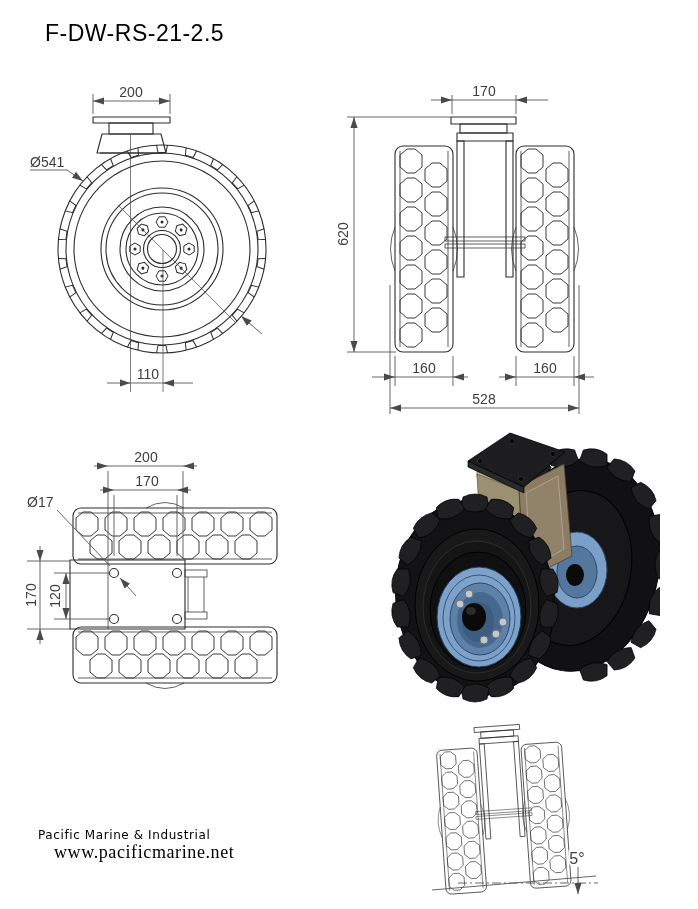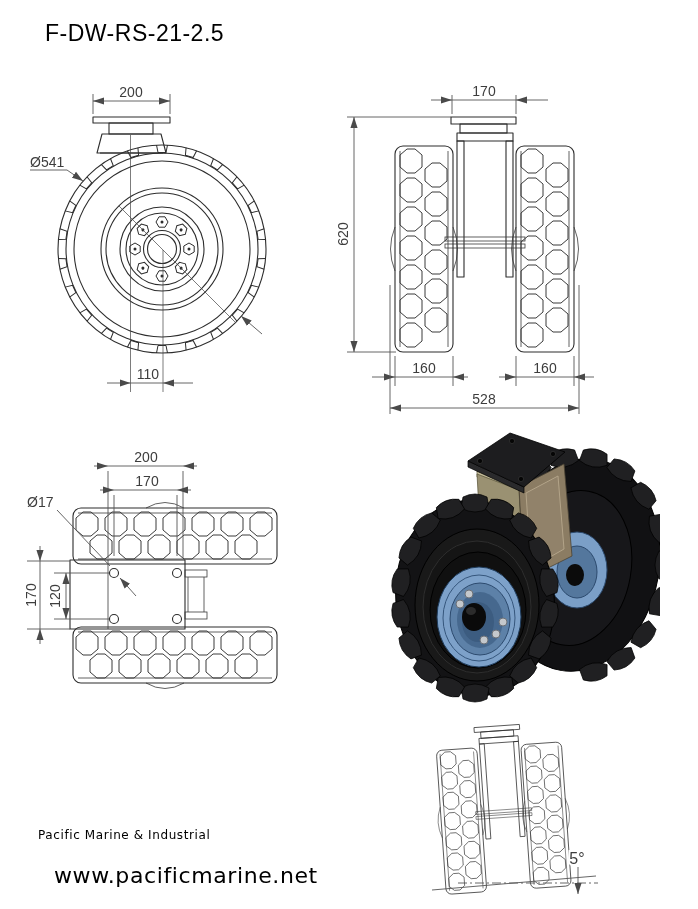--- a/index.html
+++ b/index.html
@@ -3,21 +3,21 @@
 <meta charset="utf-8">
 <style>
   html,body{margin:0;padding:0;background:#fff;}
   #canvas{position:relative;width:660px;height:909px;background:#ffffff;overflow:hidden;
           font-family:"Liberation Sans",sans-serif;}
   #drawing{position:absolute;left:0;top:0;}
   .title{position:absolute;left:45px;top:20px;font-size:23px;color:#000;
          font-family:"Liberation Sans",sans-serif;letter-spacing:0.5px;}
   .footer{position:absolute;left:38px;top:828px;color:#000;font-family:"DejaVu Sans",sans-serif;}
   .footer .line1{font-size:12px;letter-spacing:0.6px;}
-  .footer .line2{font-size:22px;letter-spacing:0.6px;margin-left:16px;margin-top:21px;}
+  .footer .line2{font-size:18px;letter-spacing:0.6px;margin-left:16px;margin-top:0;font-family:Liberation Serif, serif;}
   
   .geo{stroke:#2d2d2d;stroke-width:1.1;fill:none;stroke-linejoin:round;}
   .geo2{stroke:#3a3a3a;stroke-width:0.8;fill:none;}
   .dim{stroke:#555;stroke-width:0.9;fill:none;}
   .cl{stroke:#444;stroke-width:0.7;fill:none;}
   .dt{font-family:"Liberation Sans",sans-serif;font-size:14px;fill:#3d3d3d;
       paint-order:stroke;stroke:#ffffff;stroke-width:4px;text-anchor:middle;}
   .dts{text-anchor:start;}
 </style>
 </head>

